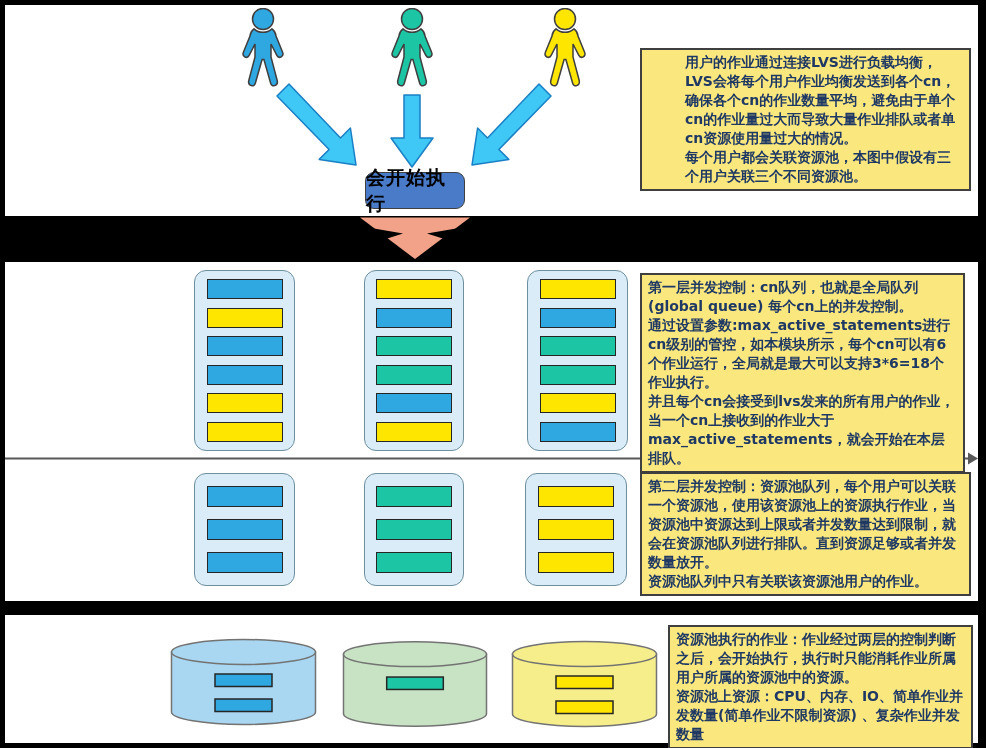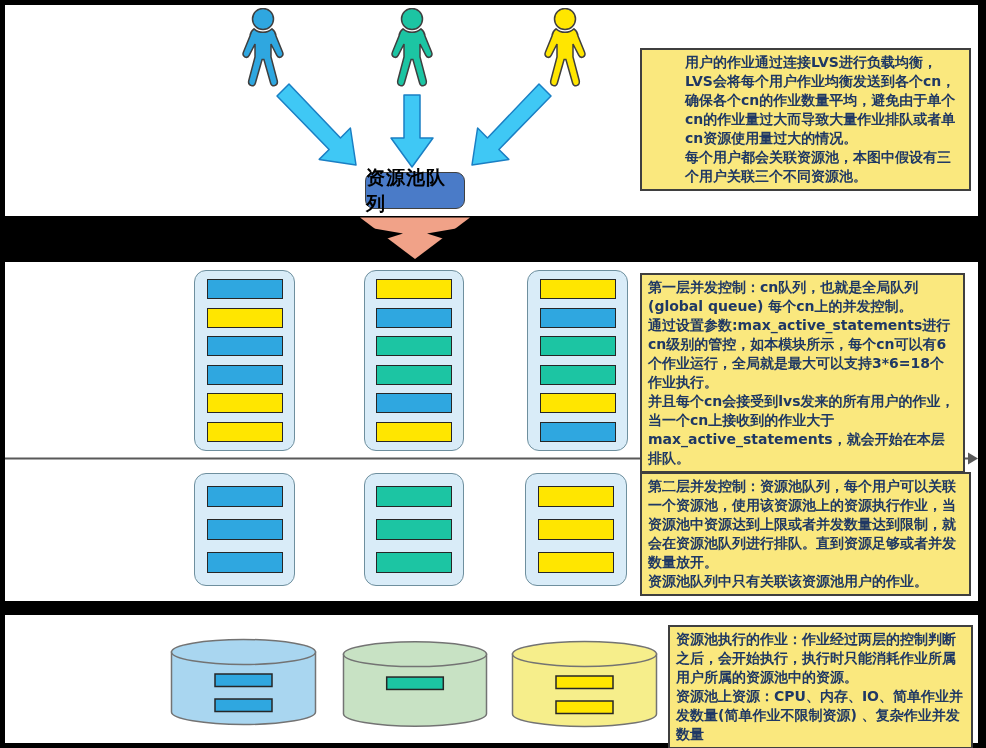--- a/index.html
+++ b/index.html
@@ -50,21 +50,21 @@
   </svg>
   <svg class="person" style="left:386px;top:8px;" viewBox="0 0 52 80">
     <circle class="shape" cx="26" cy="11" r="10.5" fill="#1CC5A3"></circle>
     <path class="shape" d="M13,28 Q13.5,23.5 17,20.9 A13.4,13.4 0 0 0 35,20.9 Q38.5,23.5 39,28 L45.5,44 Q47,47.5 44,49 Q41.2,50.3 39.7,47.2 L34,36 L34,49 L40.2,72.5 Q41.2,76.5 37.6,77.6 Q34.6,78.5 33.6,75 L26.9,51.5 L25.1,51.5 L18.4,75 Q17.4,78.5 14.4,77.6 Q10.8,76.5 11.8,72.5 L18,49 L18,36 L12.3,47.2 Q10.8,50.3 8,49 Q5,47.5 6.5,44 Z" fill="#1CC5A3"></path>
   </svg>
   <svg class="person" style="left:539px;top:8px;" viewBox="0 0 52 80">
     <circle class="shape" cx="26" cy="11" r="10.5" fill="#FFE600"></circle>
     <path class="shape" d="M13,28 Q13.5,23.5 17,20.9 A13.4,13.4 0 0 0 35,20.9 Q38.5,23.5 39,28 L45.5,44 Q47,47.5 44,49 Q41.2,50.3 39.7,47.2 L34,36 L34,49 L40.2,72.5 Q41.2,76.5 37.6,77.6 Q34.6,78.5 33.6,75 L26.9,51.5 L25.1,51.5 L18.4,75 Q17.4,78.5 14.4,77.6 Q10.8,76.5 11.8,72.5 L18,49 L18,36 L12.3,47.2 Q10.8,50.3 8,49 Q5,47.5 6.5,44 Z" fill="#FFE600"></path>
   </svg>
 
-  <div class="lb-box" style="background: rgb(74, 123, 200);">资源池队列</div>
+  <div class="lb-box" style="background: rgb(74, 123, 200);">会开始执行</div>
 
   <svg class="overlay-svg">
     <polygon class="cyan-arrow" points="277,96 289,84 340.5,138 350.4,128 356,165 319.2,159.4 329.1,149.5" fill="#3FC8F5"></polygon>
     <polygon class="cyan-arrow" points="404,95 420,95 420,138 433,138 412,167 391,138 404,138" fill="#3FC8F5"></polygon>
     <polygon class="cyan-arrow" points="551,96 539,84 487.5,138 477.6,128 472,165 508.8,159.4 498.9,149.5" fill="#3FC8F5"></polygon>
     <polygon points="360,217.5 470,217.5 415,259" fill="#F1A288"></polygon>
     <polygon class="notch" points="374,228.5 403,233.5 381,240.5"></polygon>
     <polygon class="notch" points="456,228.5 427,233.5 449,240.5"></polygon>
     <line x1="5" y1="458.5" x2="968" y2="458.5" stroke="#595959" stroke-width="2"></line>
     <polygon points="968,452.5 978,458.5 968,464.5" fill="#595959"></polygon>

